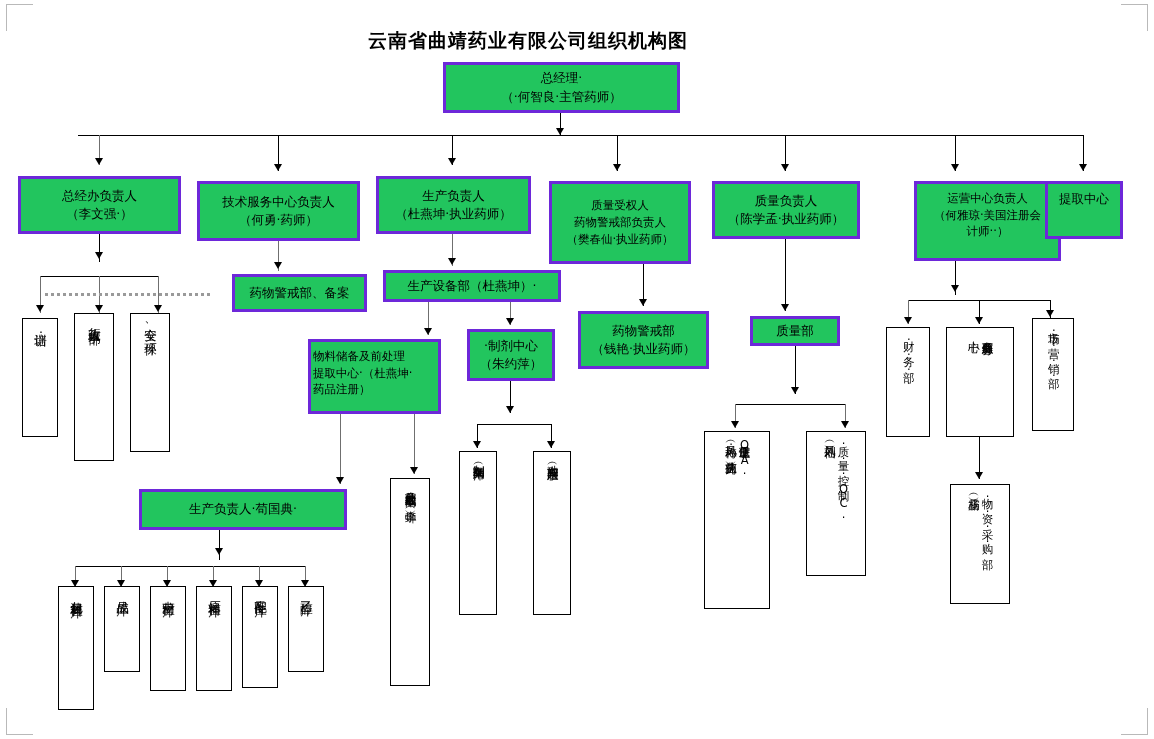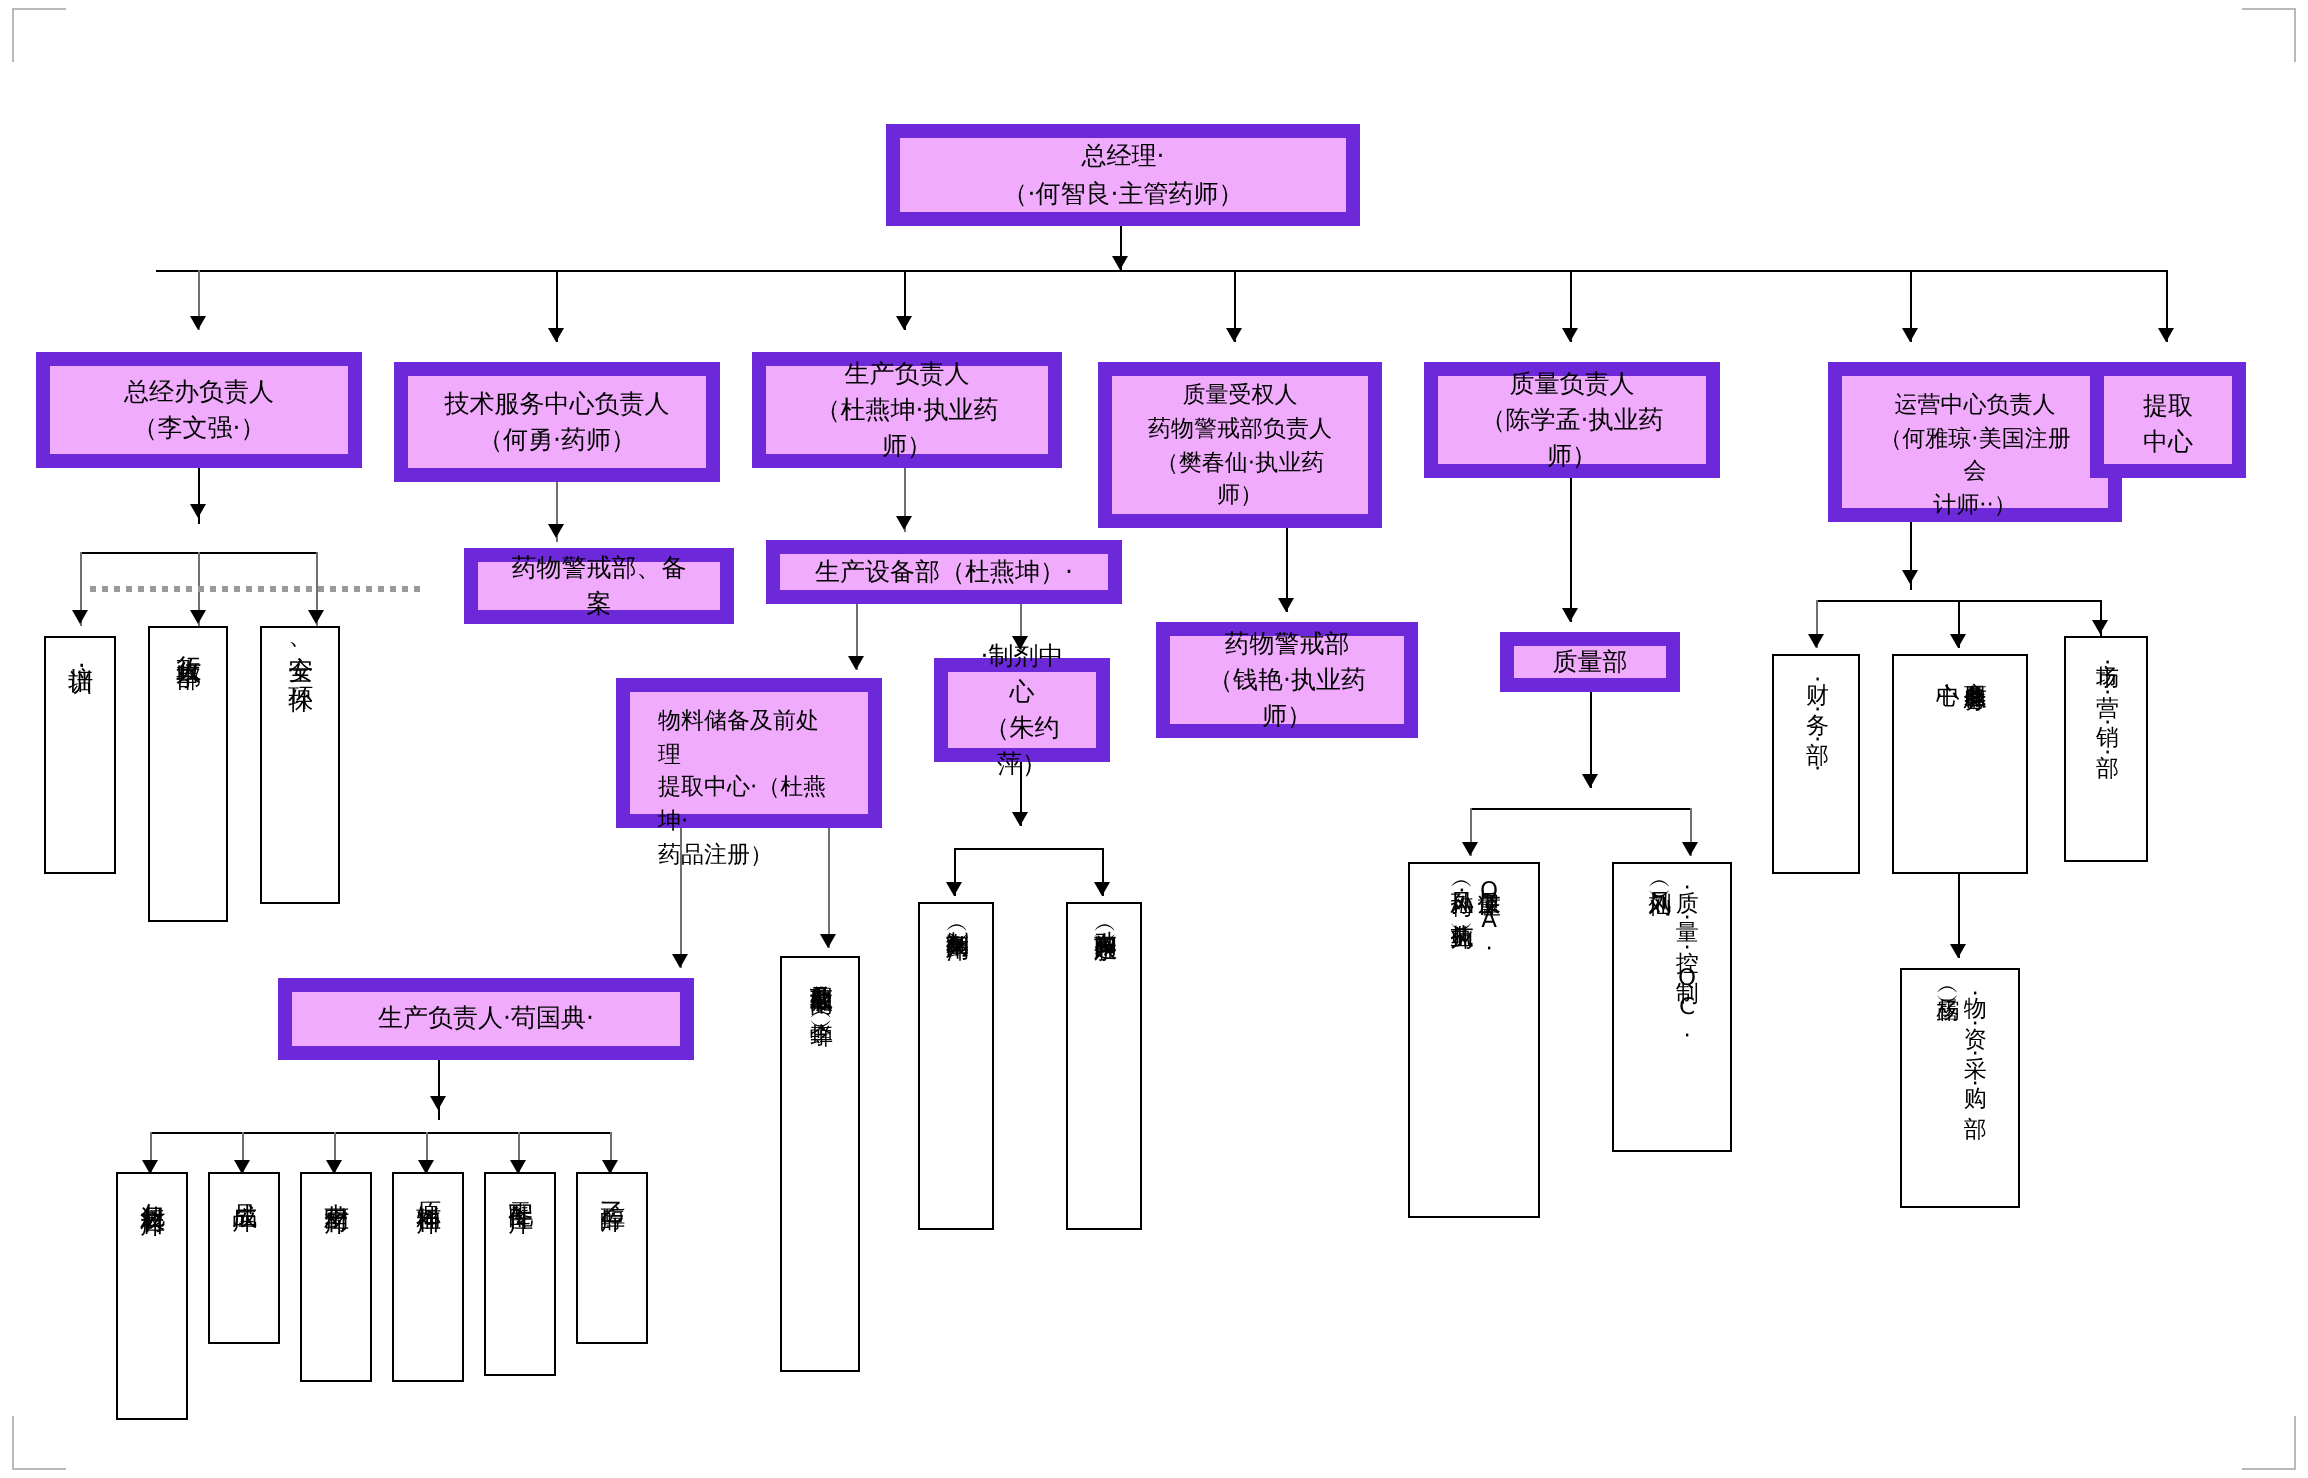--- a/index.html
+++ b/index.html
@@ -27,30 +27,30 @@
     font-size:19px;
     font-weight:bold;
     letter-spacing:1px;
     white-space:nowrap;
     color:#000;
   }
 
   
   .box{
     position:absolute;
-    border:7px solid #6d28d9;
+    border:3px solid #6d28d9;
     box-sizing:border-box;
-    background:#f0abfc;
+    background:#22c55e;
     display:flex;
     align-items:center;
     justify-content:center;
     text-align:center;
     font-size:12.5px;
     line-height:1.45;
-    padding:2px 14px;
+    padding:2px 2px;
     white-space:pre-line;
   }
   .box.sm{font-size:11.5px;}
   .box.top{align-items:flex-start;}
 
   
   .vbox{
     position:absolute;
     border:1px solid #000;
     box-sizing:border-box;
@@ -95,20 +95,21 @@
 </head>
 <body>
 
 <div id="canvas">
 
   <div class="crop tl"></div>
   <div class="crop tr"></div>
   <div class="crop bl"></div>
   <div class="crop br"></div>
 
+  <div class="title" style="left:368px;top:28px;">云南省曲靖药业有限公司组织机构图</div>
 
   <div class="box" style="left:443px;top:62px;width:237px;height:51px;">总经理·
 （·何智良·主管药师）</div>
 
   <div class="ln v" style="left:560px;top:113px;height:22px;"></div>
   <div class="arw" style="left:556px;top:128px;"></div>
 
   <div class="ln h" style="left:78px;top:135px;width:1006px;"></div>
 
   <div class="ln v grey" style="left:99px;top:135px;height:30px;"></div>

